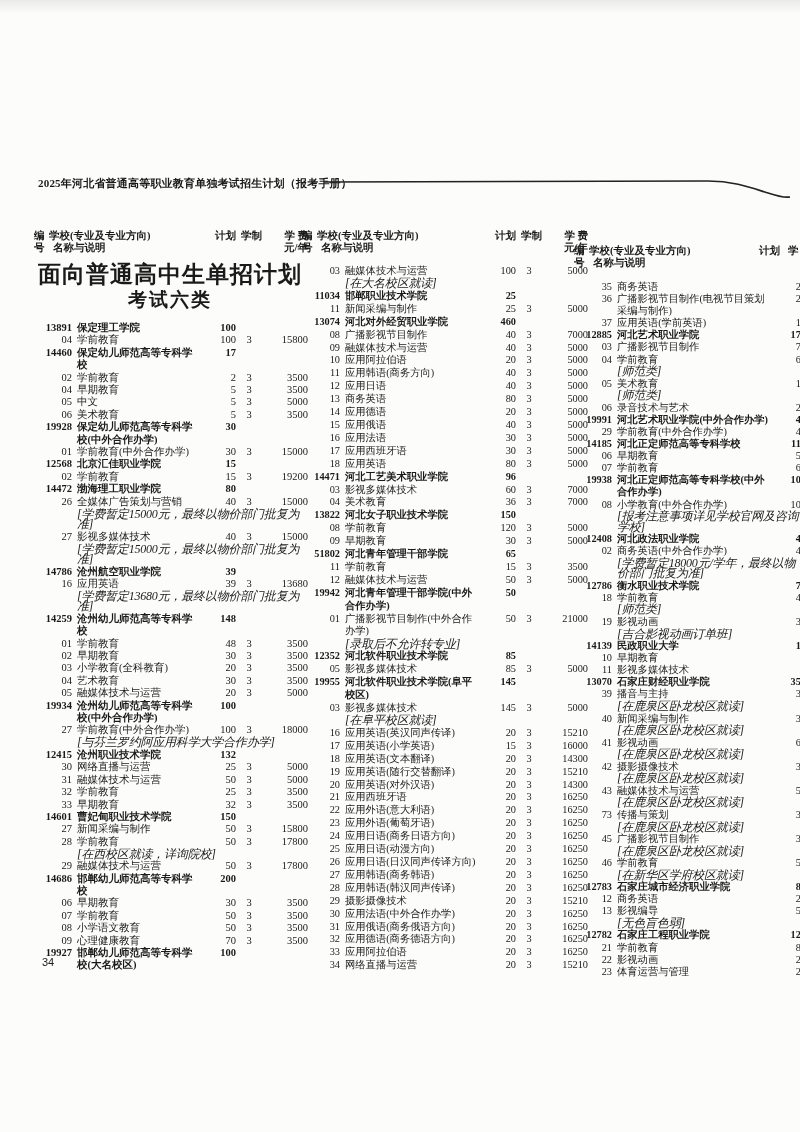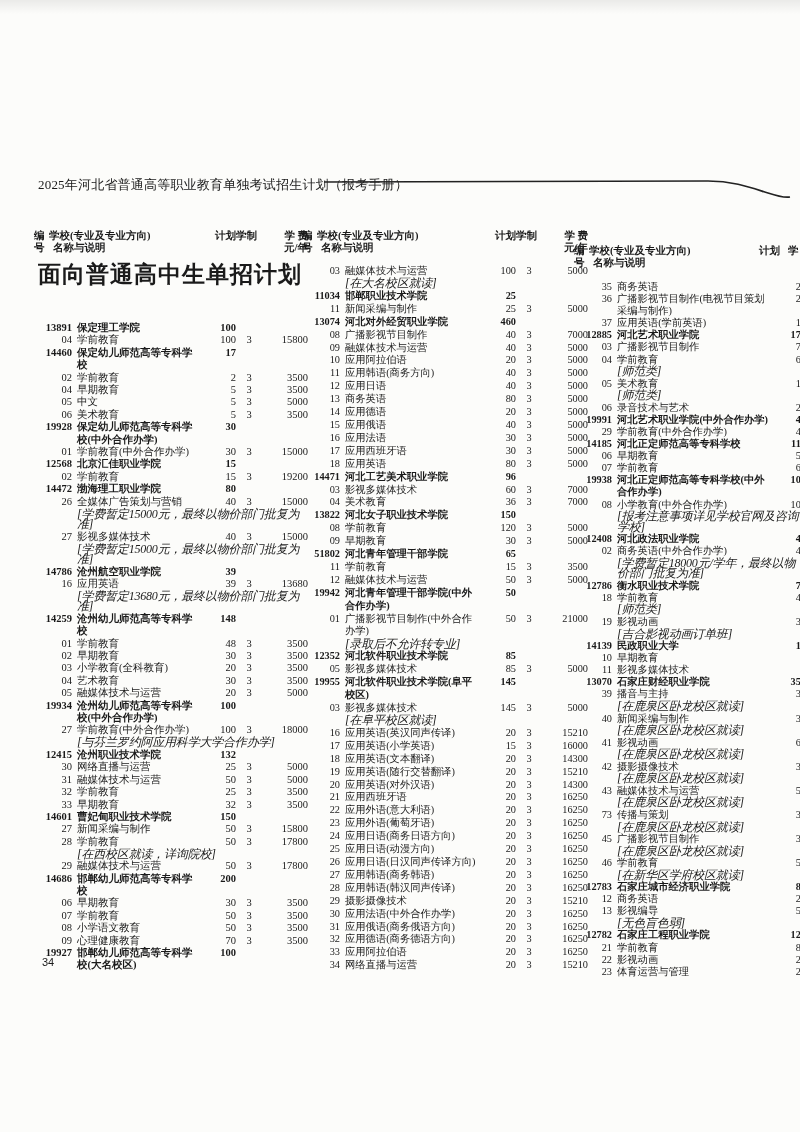--- a/index.html
+++ b/index.html
@@ -3,30 +3,30 @@
 <meta charset="utf-8">
 <style>
   html,body{margin:0;padding:0;}
   body{
     width:800px;height:1132px;position:relative;overflow:hidden;
     background:#fcfcfa;color:#1a1a1a;
     font-family:"Liberation Serif","DejaVu Serif",serif;
   }
   .scan-shade{position:absolute;left:0;top:0;width:800px;height:14px;
     background:linear-gradient(180deg,rgba(0,0,0,0.07),rgba(0,0,0,0));pointer-events:none;}
-  .doc-header{position:absolute;left:38px;top:176px;font-size:13px;font-weight:normal;
+  .doc-header{position:absolute;left:38px;top:176px;font-size:11px;font-weight:bold;
     letter-spacing:0.2px;white-space:nowrap;}
   .header-rule{position:absolute;left:322px;top:176px;width:470px;height:26px;}
 
   
   .thead{position:absolute;font-size:10.5px;font-weight:bold;display:flex;align-items:flex-start;line-height:12px;}
   .thead .code{width:15px;text-align:left;flex:none;}
   .thead .name{flex:1;}
   .thead .plan{width:34px;text-align:right;flex:none;}
-  .thead .years{width:26px;text-align:left;flex:none;}
+  .thead .years{width:26px;text-align:right;flex:none;}
   .thead .fee{width:46px;text-align:right;flex:none;}
   .thead .name .l2{padding-left:4px;font-weight:bold;}
   .thead .fee .l2{font-weight:bold;margin-left:18px;}
 
   
   .sec-title{position:absolute;left:36px;top:262px;width:268px;text-align:center;}
   .sec-title .t1{font-size:23px;font-weight:bold;letter-spacing:1px;line-height:26px;}
   .sec-title .t2{font-size:19px;font-weight:bold;letter-spacing:2px;line-height:24px;}
 
   
@@ -98,20 +98,21 @@
   <span class="name">
     <span>学校(专业及专业方向)</span><br>
     <span class="l2">名称与说明</span>
   </span>
   <span class="plan">计划</span>
   <span class="years">学</span>
 </div>
 
 <div class="sec-title">
   <div class="t1">面向普通高中生单招计划</div>
+  <div class="t2">考试六类</div>
 </div>
 
 <div class="col" id="col-left">
     <div class="row school">
       <span class="code">13891</span>
       <span class="name">保定理工学院</span>
       <span class="plan">100</span>
       <span class="years"></span>
       <span class="fee"></span>
     </div>

